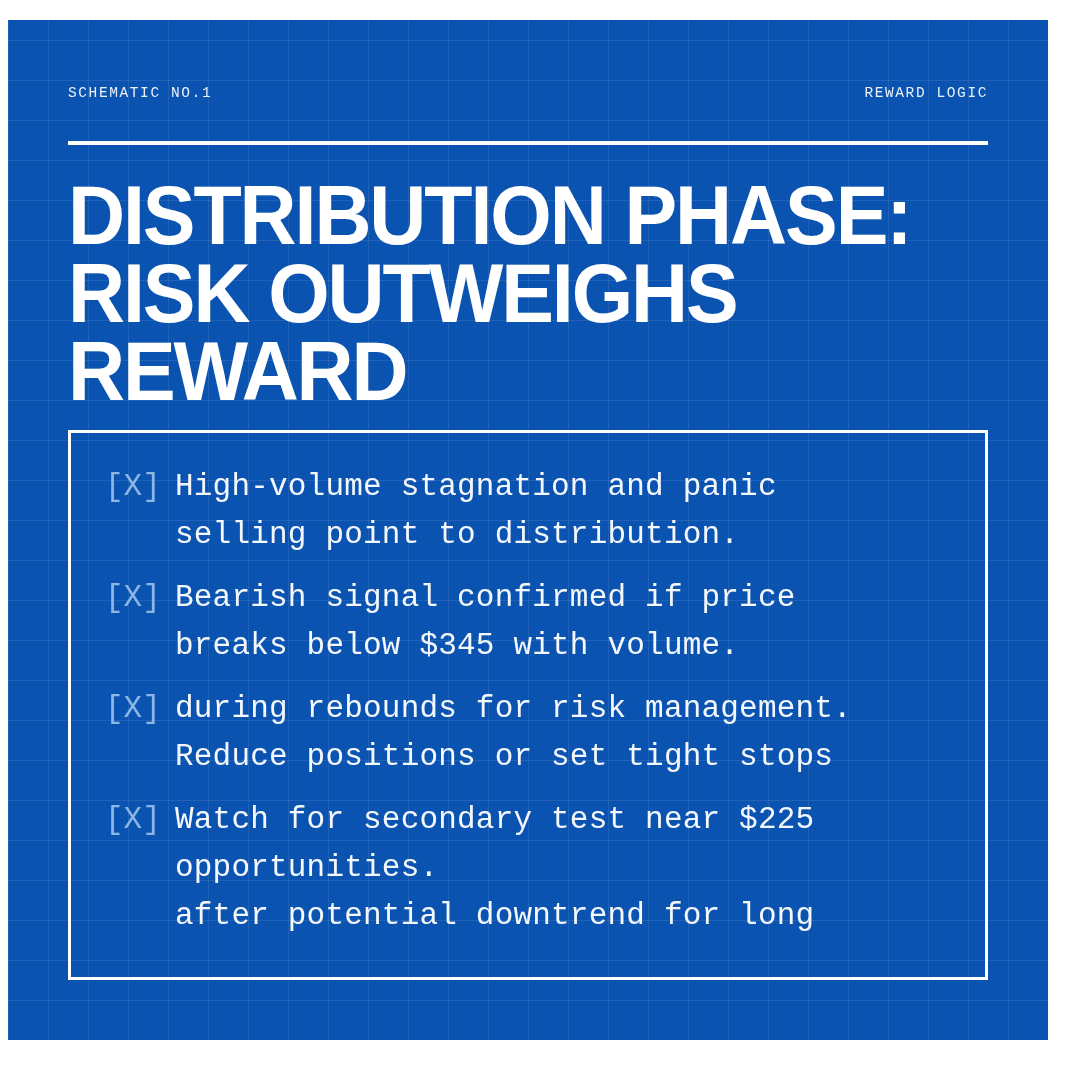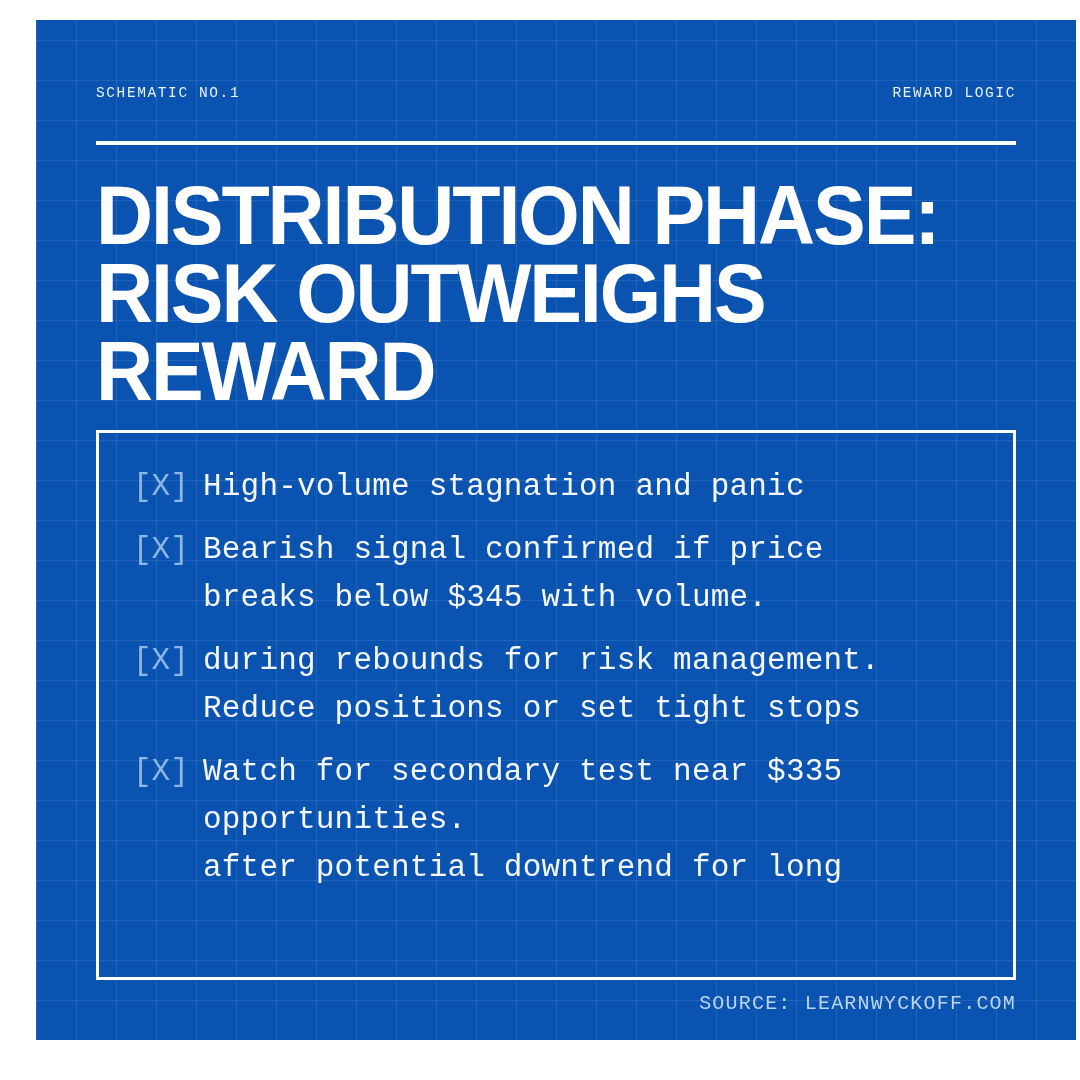--- a/index.html
+++ b/index.html
@@ -18,21 +18,21 @@
     position:relative;
     width:1080px;
     height:1080px;
     background:#ffffff;
     overflow:hidden;
   }
 
   
   #card {
     position:absolute;
-    left:36px;
+    left:8px;
     top:20px;
     width:1040px;
     height:1020px;
     background-color:#0b53b0;
     background-image:
       linear-gradient(to right,  rgba(255,255,255,0.085) 1px, transparent 1px),
       linear-gradient(to bottom, rgba(255,255,255,0.085) 1px, transparent 1px);
     background-size:40px 40px;
     background-position:40px 20px;
     overflow:hidden;
@@ -153,20 +153,21 @@
       <span class="tline">REWARD</span>
     </h1>
 
     <div id="bullet-box">
       <div id="bullet-list">
 
         <div class="bullet-item">
           <span class="bullet-marker">[X]</span>
           <span class="bullet-text">
             <span class="ln">High-volume stagnation and panic</span>
+            <span class="ln">selling point to distribution.</span>
           </span>
         </div>
 
         <div class="bullet-item">
           <span class="bullet-marker">[X]</span>
           <span class="bullet-text">
             <span class="ln">Bearish signal confirmed if price</span>
             <span class="ln">breaks below $345 with volume.</span>
           </span>
         </div>
@@ -175,25 +176,24 @@
           <span class="bullet-marker">[X]</span>
           <span class="bullet-text">
             <span class="ln">during rebounds for risk management.</span>
             <span class="ln">Reduce positions or set tight stops</span>
           </span>
         </div>
 
         <div class="bullet-item">
           <span class="bullet-marker">[X]</span>
           <span class="bullet-text">
-            <span class="ln">Watch for secondary test near $335</span>
+            <span class="ln">Watch for secondary test near $225</span>
             <span class="ln">opportunities.</span>
             <span class="ln">after potential downtrend for long</span>
           </span>
         </div>
 
       </div>
     </div>
 
-    <div id="footer">SOURCE: LEARNWYCKOFF.COM</div>
 
   </div>
 </div>
 
 </body></html>

